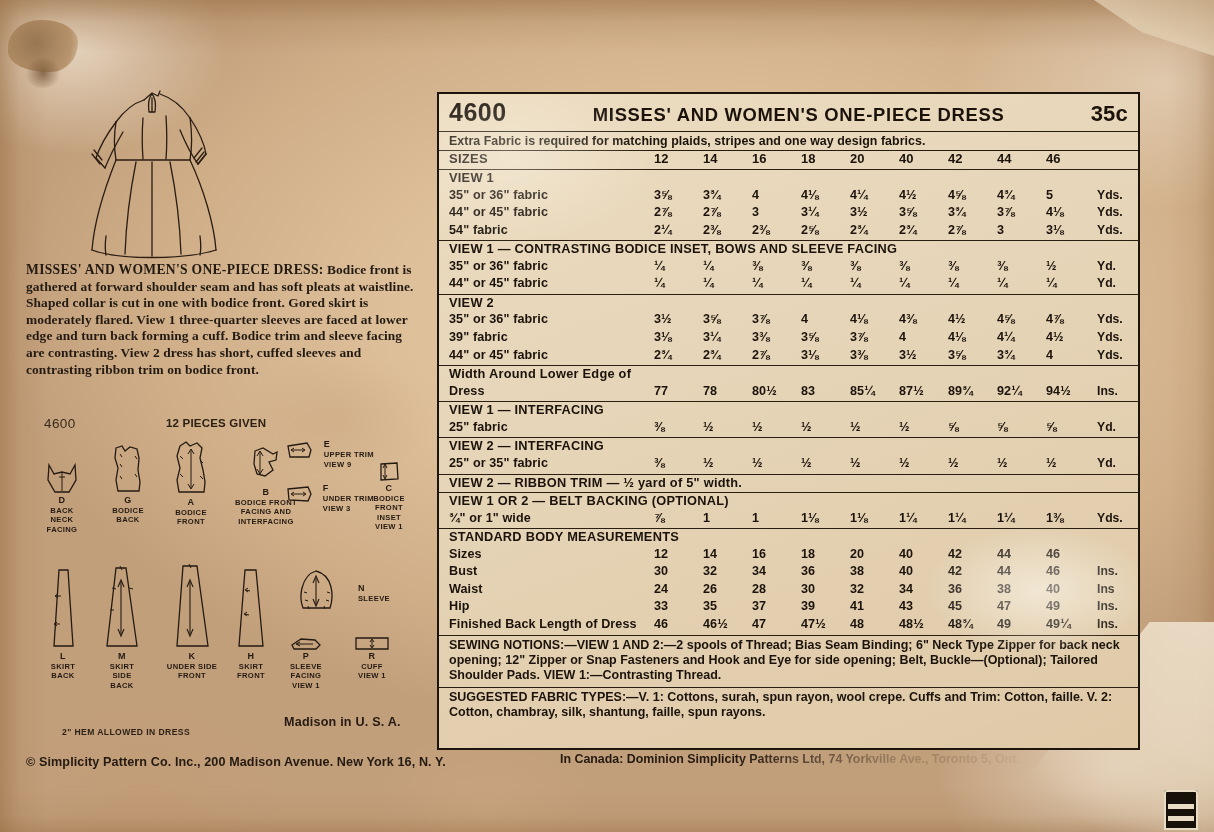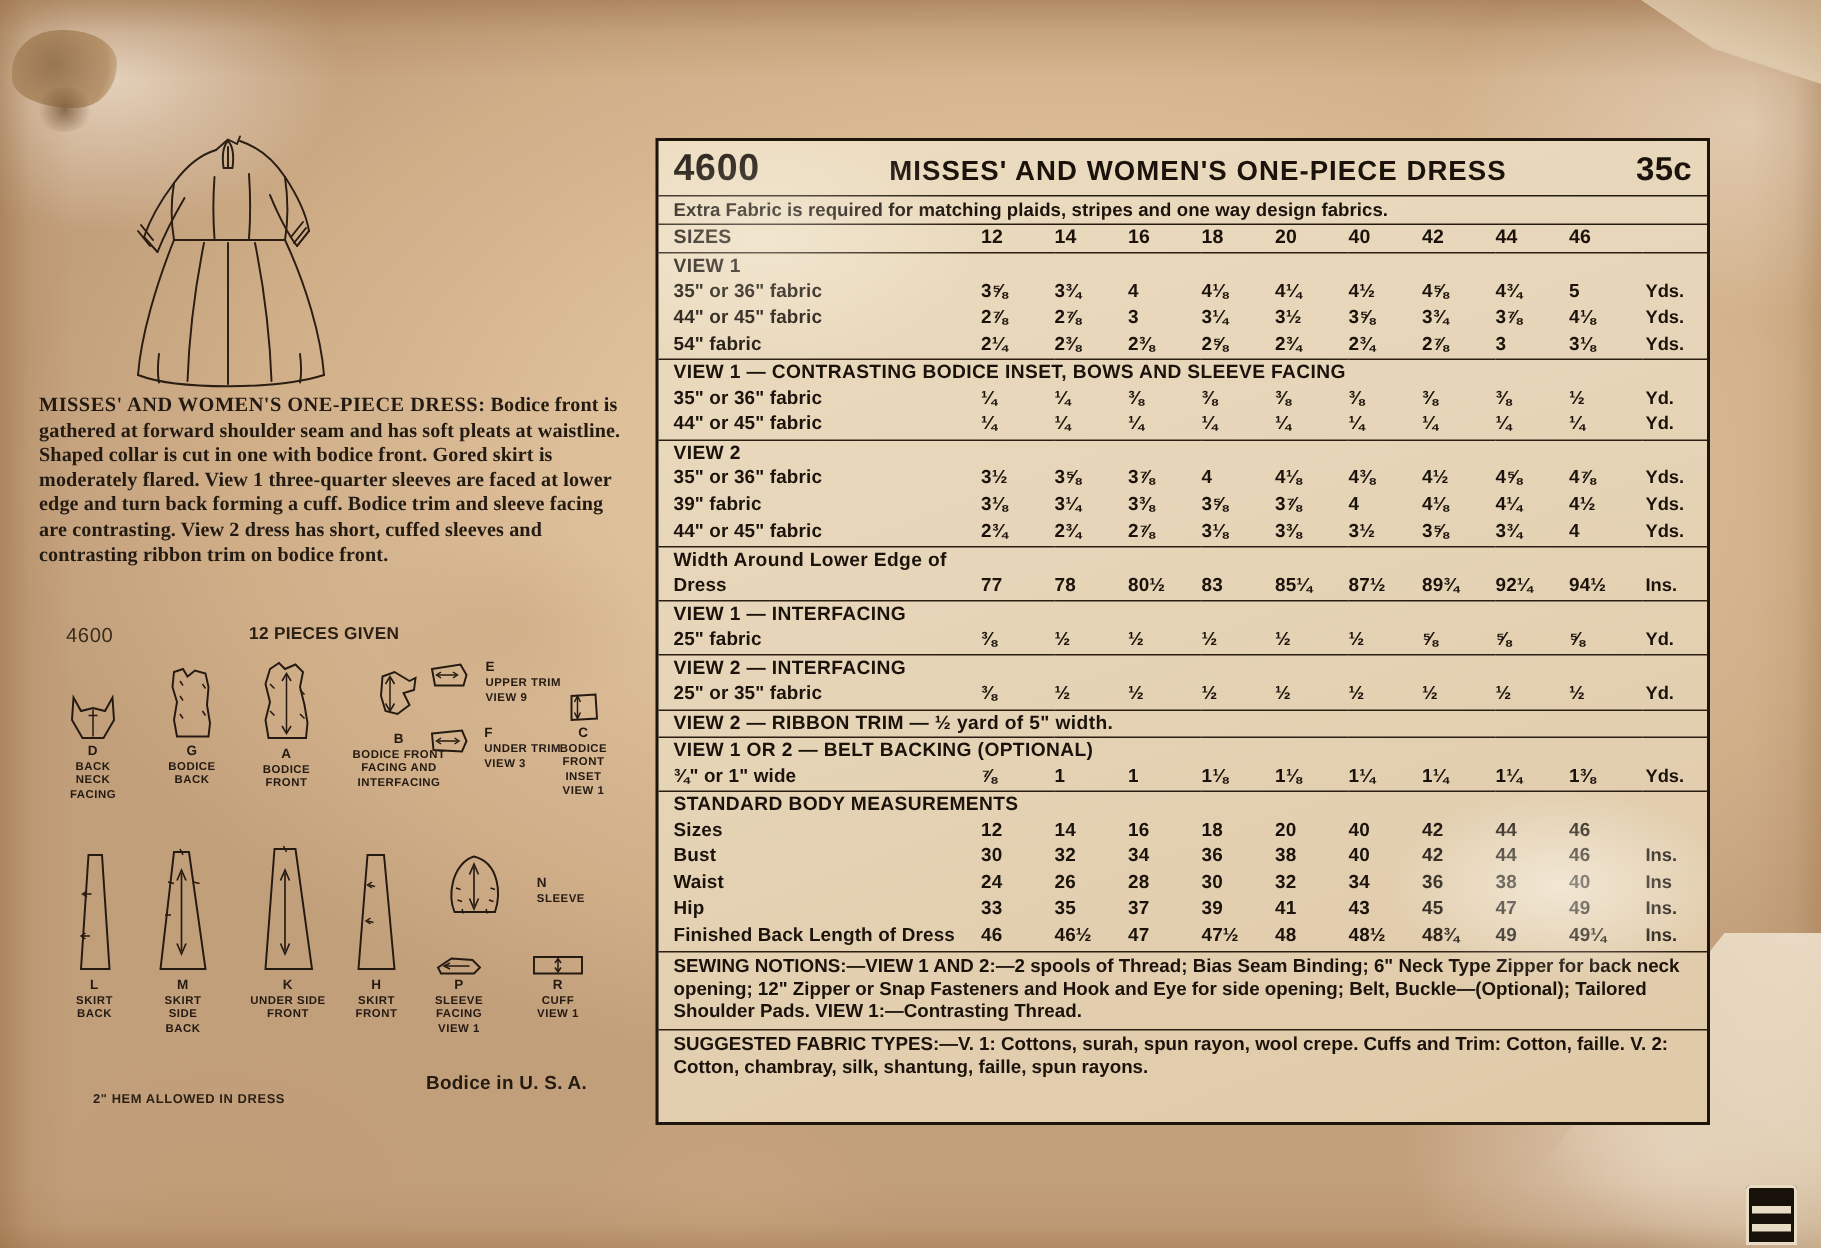--- a/index.html
+++ b/index.html
@@ -430,23 +430,25 @@
           <path d="M20 6 L20 13" stroke="#241a11" stroke-width="1"></path>
           <path d="M18 8 L20 5 L22 8 M18 11 L20 14 L22 11" fill="none" stroke="#241a11" stroke-width="1"></path>
         </svg>
         <span class="pletter">R</span>
         <span class="plabel">CUFF
 VIEW 1</span>
       </div>
     </div>
 
     <div id="hem-note">2" HEM ALLOWED IN DRESS</div>
-    <div id="printed-usa">Bodice in U. S. A.</div>
+    <div id="printed-usa">Madison in U. S. A.</div>
+    <div id="copyright">© Simplicity Pattern Co. Inc., 200 Madison Avenue. New York 16, N. Y.</div>
   </div>
 
+  <div id="canada"><span class="fadeout">In Canada: Dominion Simplicity Patterns Ltd, 74 Yorkville Ave., Toronto 5, Ont.</span></div>
 
   <div id="table-box">
 
     <div id="hdr">
       <div id="hdr-num">4600</div>
       <div id="hdr-title">MISSES' AND WOMEN'S ONE-PIECE DRESS</div>
       <div id="hdr-price">35c</div>
     </div>
 
     <div id="extra-note">Extra Fabric is required for matching plaids, stripes and one way design fabrics.</div>

